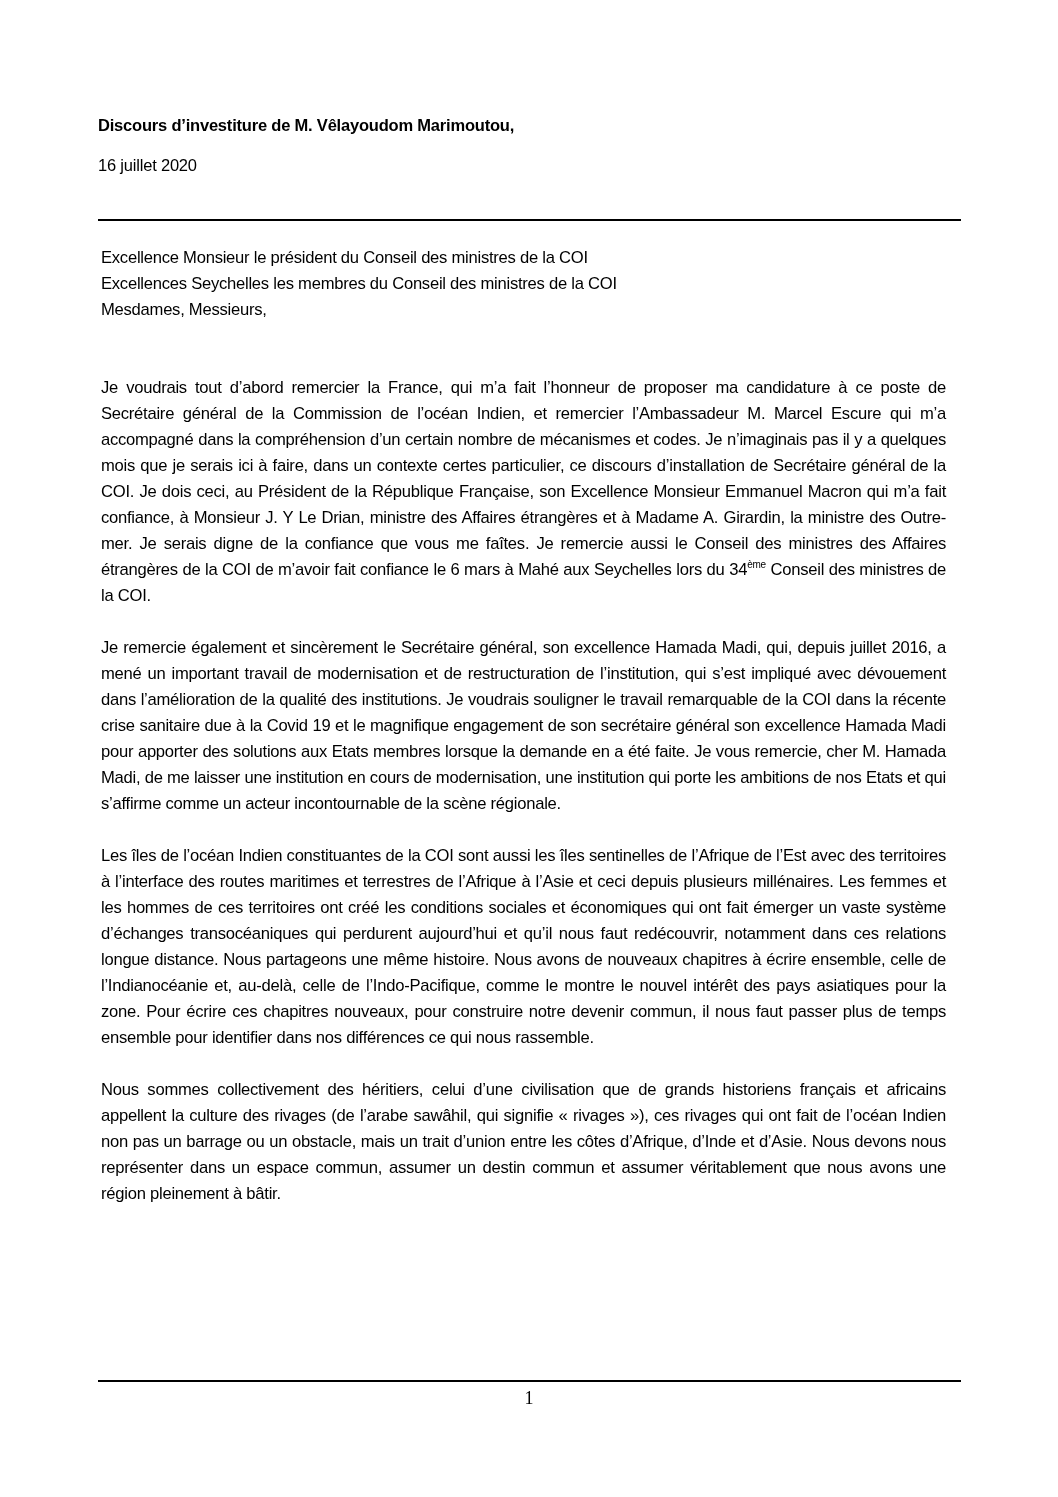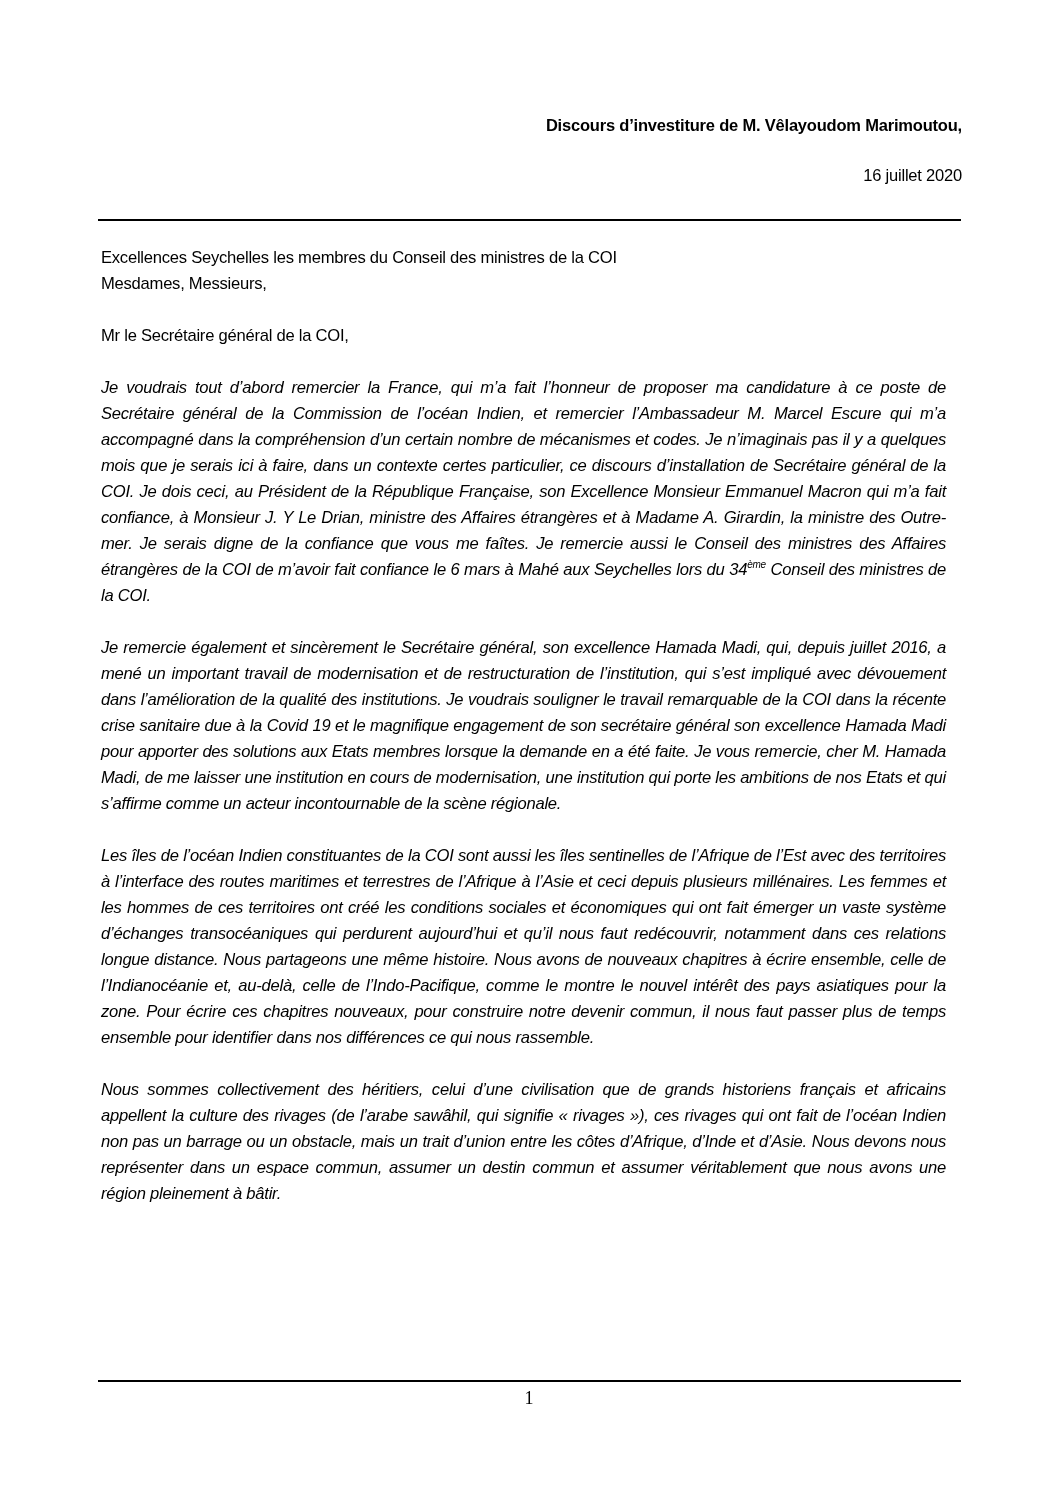--- a/index.html
+++ b/index.html
@@ -20,30 +20,30 @@
       left: 0; top: 0;
       width: 1058px;
       height: 1497px;
       background: #ffffff;
     }
     .header {
       position: absolute;
       left: 98px;
       top: 112px;
       width: 864px;
-      text-align: right;
+      text-align: left;
       font-size: 16.5px;
       line-height: 26px;
       letter-spacing: -0.2px;
     }
     .title-bold {
       font-weight: bold;
     }
     .date {
-      margin-top: 24px;
+      margin-top: 14px;
     }
     .rule {
       position: absolute;
       left: 98px;
       width: 863px;
       height: 2px;
       background: #000000;
     }
     .rule.top { top: 219px; }
     .rule.bottom { top: 1380px; }
@@ -59,21 +59,20 @@
     }
     .salutation p {
       margin: 0;
     }
     .gap {
       height: 26px;
     }
     .para {
       margin: 0 12px 26px 0;
       text-align: justify;
-      font-style: italic;
     }
     .para:last-child { margin-bottom: 0; }
     sup {
       font-size: 10px;
       line-height: 0;
       vertical-align: super;
     }
     .page-number {
       position: absolute;
       top: 1386px;
@@ -92,24 +91,24 @@
 
   <div class="header">
     <div class="title-bold">Discours d’investiture de M. Vêlayoudom Marimoutou,</div>
     <div class="date">16 juillet 2020</div>
   </div>
 
   <div class="rule top"></div>
 
   <div class="body-text">
     <div class="salutation">
+      <p>Excellence Monsieur le président du Conseil des ministres de la COI</p>
       <p>Excellences Seychelles les membres du Conseil des ministres de la COI</p>
       <p>Mesdames, Messieurs,</p>
       <div class="gap"></div>
-      <p>Mr le Secrétaire général de la COI,</p>
       <div class="gap"></div>
     </div>
 
     <p class="para"><span>Je voudrais tout d’abord remercier la France, qui m’a fait l’honneur de proposer ma candidature à ce poste de Secrétaire général de la Commission de l’océan Indien, et remercier l’Ambassadeur M. Marcel Escure qui m’a accompagné dans la compréhension d’un certain nombre de mécanismes et codes. Je n’imaginais pas il y a quelques mois que je serais ici à faire, dans un contexte certes particulier, ce discours d’installation de Secrétaire général de la COI. Je dois ceci, au Président de la République Française, son Excellence Monsieur Emmanuel Macron qui m’a fait confiance, à Monsieur J. Y Le Drian, ministre des Affaires étrangères et à Madame A. Girardin, la ministre des Outre-mer. Je serais digne de la confiance que vous me faîtes. Je remercie aussi le Conseil des ministres des Affaires étrangères de la COI de m’avoir fait confiance le 6 mars à Mahé aux Seychelles lors du 34</span><sup>ème</sup><span> Conseil des ministres de la COI.</span></p>
 
     <p class="para">Je remercie également et sincèrement le Secrétaire général, son excellence Hamada Madi, qui, depuis juillet 2016, a mené un important travail de modernisation et de restructuration de l’institution, qui s’est impliqué avec dévouement dans l’amélioration de la qualité des institutions. Je voudrais souligner le travail remarquable de la COI dans la récente crise sanitaire due à la Covid 19 et le magnifique engagement de son secrétaire général son excellence Hamada Madi pour apporter des solutions aux Etats membres lorsque la demande en a été faite. Je vous remercie, cher M. Hamada Madi, de me laisser une institution en cours de modernisation, une institution qui porte les ambitions de nos Etats et qui s’affirme comme un acteur incontournable de la scène régionale.</p>
 
     <p class="para">Les îles de l’océan Indien constituantes de la COI sont aussi les îles sentinelles de l’Afrique de l’Est avec des territoires à l’interface des routes maritimes et terrestres de l’Afrique à l’Asie et ceci depuis plusieurs millénaires. Les femmes et les hommes de ces territoires ont créé les conditions sociales et économiques qui ont fait émerger un vaste système d’échanges transocéaniques qui perdurent aujourd’hui et qu’il nous faut redécouvrir, notamment dans ces relations longue distance. Nous partageons une même histoire. Nous avons de nouveaux chapitres à écrire ensemble, celle de l’Indianocéanie et, au-delà, celle de l’Indo-Pacifique, comme le montre le nouvel intérêt des pays asiatiques pour la zone. Pour écrire ces chapitres nouveaux, pour construire notre devenir commun, il nous faut passer plus de temps ensemble pour identifier dans nos différences ce qui nous rassemble.</p>
 
     <p class="para">Nous sommes collectivement des héritiers, celui d’une civilisation que de grands historiens français et africains appellent la culture des rivages (de l’arabe sawâhil, qui signifie « rivages »), ces rivages qui ont fait de l’océan Indien non pas un barrage ou un obstacle, mais un trait d’union entre les côtes d’Afrique, d’Inde et d’Asie. Nous devons nous représenter dans un espace commun, assumer un destin commun et assumer véritablement que nous avons une région pleinement à bâtir.</p>

